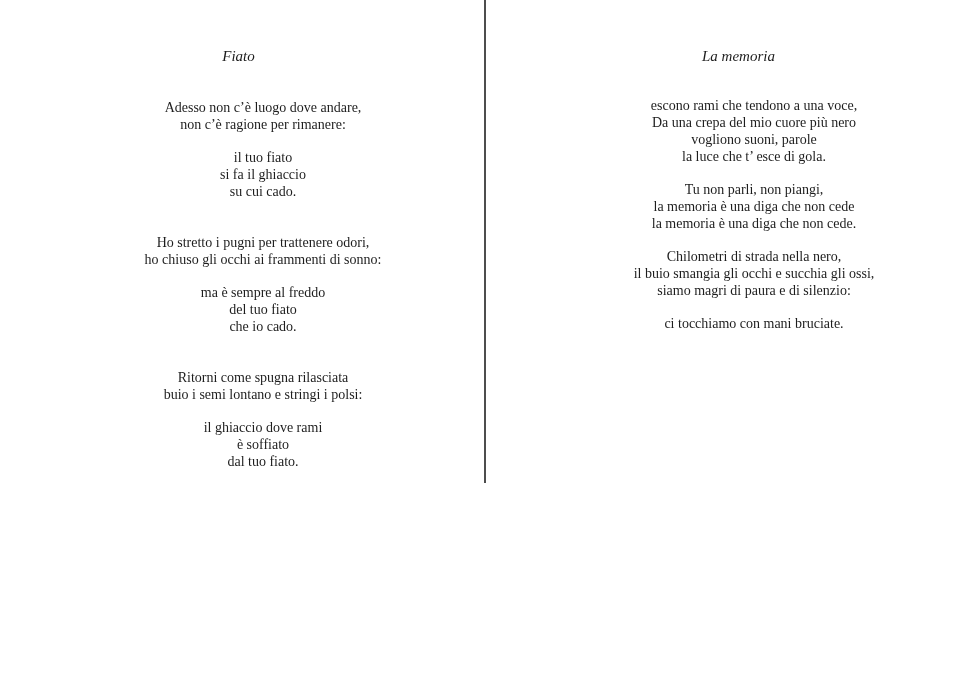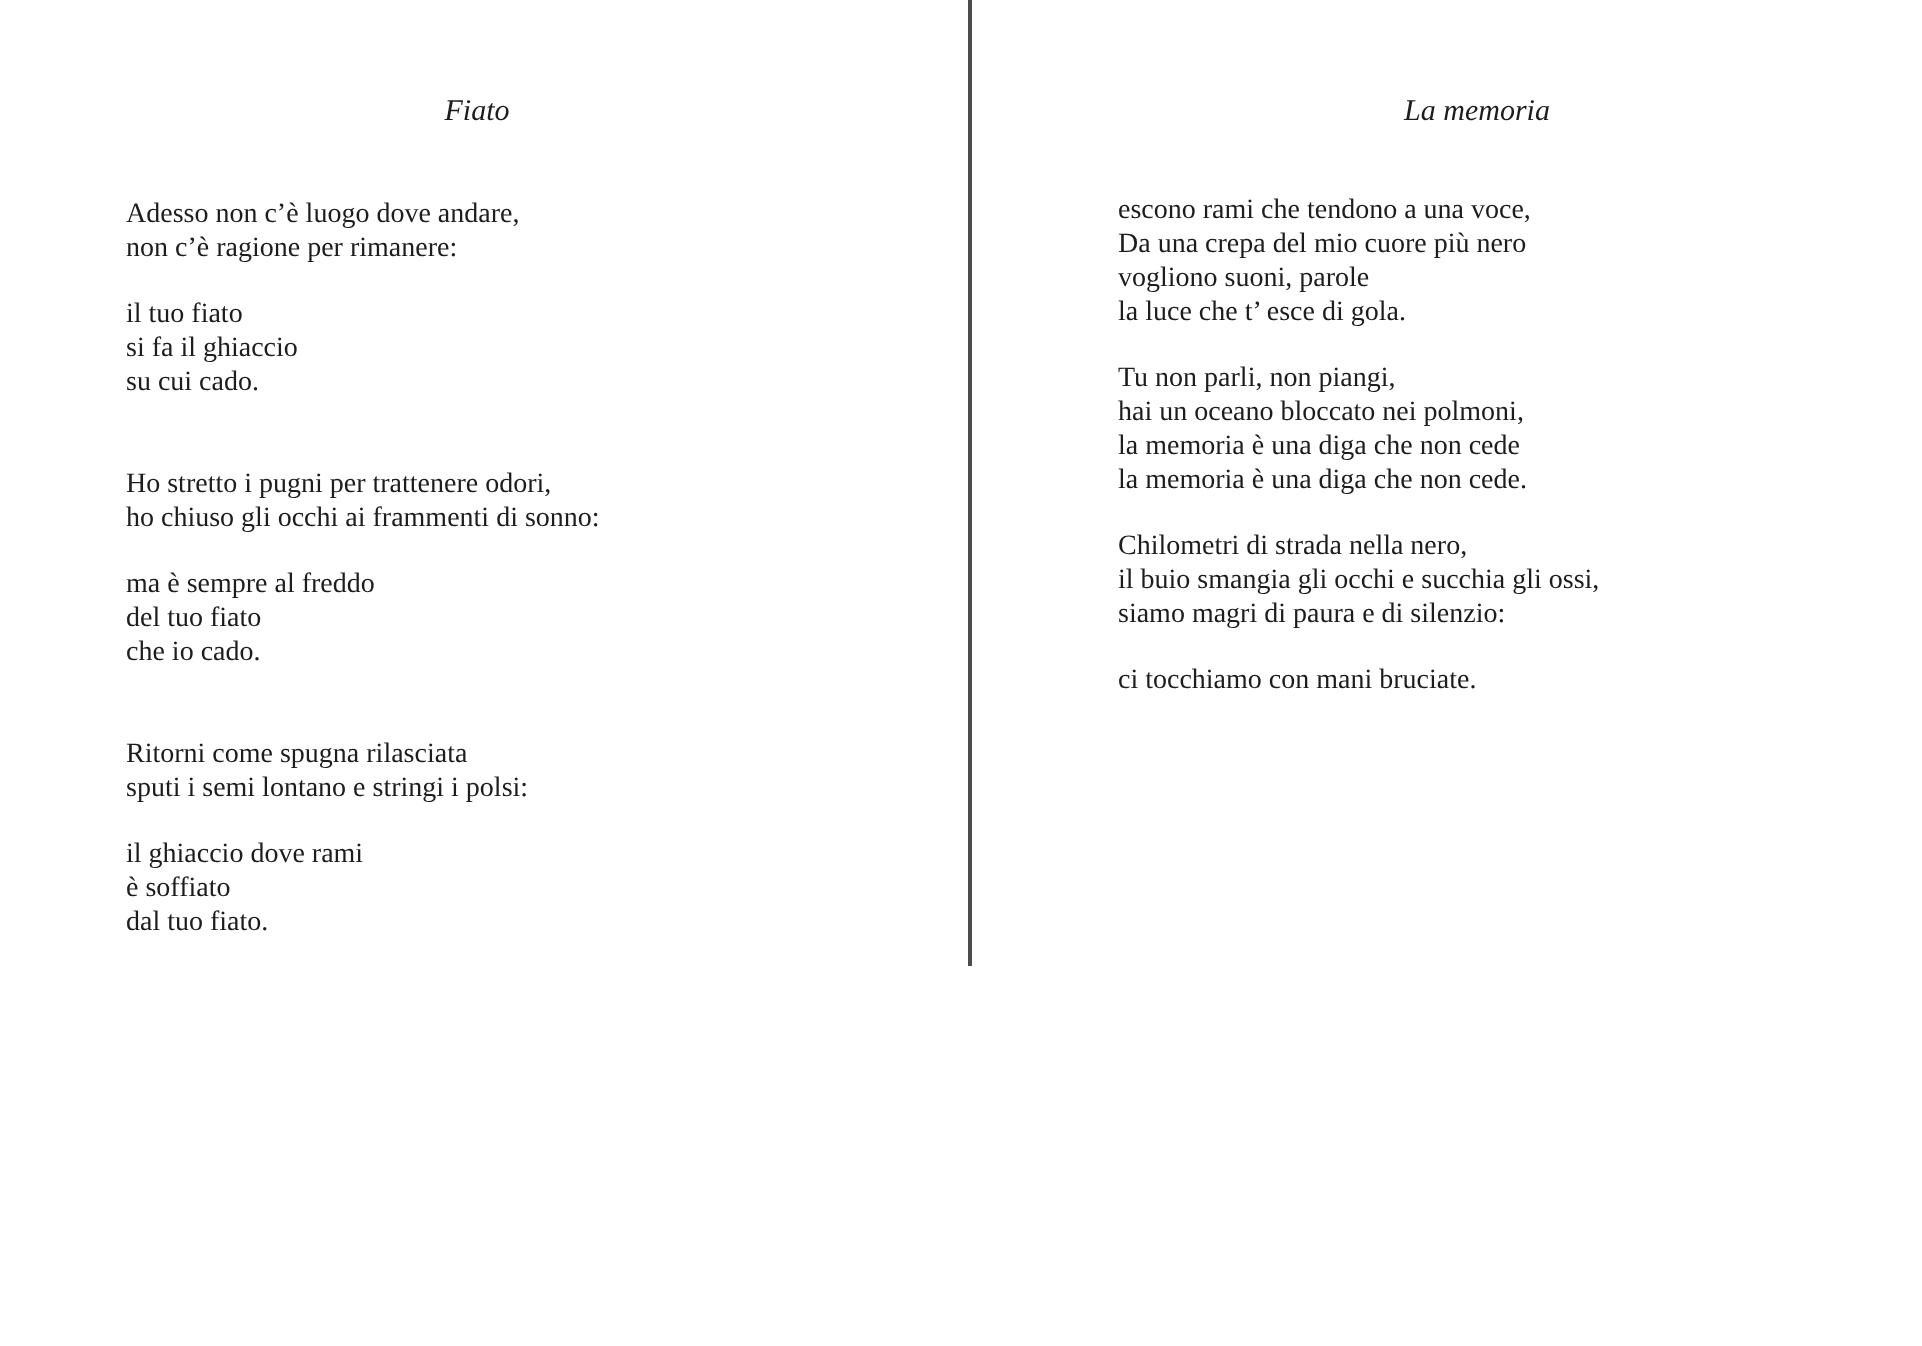--- a/index.html
+++ b/index.html
@@ -44,20 +44,21 @@
     font-size: 15px;
     line-height: 18px;
     color: var(--ink);
   }
   .page.left  .title { transform: translateX(-4px); }
   .page.right .title { transform: translateX(15px); }
   .body {
     position: absolute;
     font-size: 14px;
     line-height: 17px;
+    text-align: center;
   }
   .page.left  .body { left: 63px; top: 99px;  width: 400px; }
   .page.right .body { left: 73px; top: 97px;  width: 390px; }
   .stanza { margin-bottom: 16px; }
   .stanza.section-end { margin-bottom: 34px; }
   .line { white-space: pre; }
   .pagenum {
     position: absolute;
     font-size: 10px;
     line-height: 10px;
@@ -87,21 +88,21 @@
           <div class="line">Ho stretto i pugni per trattenere odori,</div>
           <div class="line">ho chiuso gli occhi ai frammenti di sonno:</div>
         </div>
         <div class="stanza section-end">
           <div class="line">ma è sempre al freddo</div>
           <div class="line">del tuo fiato</div>
           <div class="line">che io cado.</div>
         </div>
         <div class="stanza">
           <div class="line">Ritorni come spugna rilasciata</div>
-          <div class="line">sputi i semi lontano e stringi i polsi:</div>
+          <div class="line">buio i semi lontano e stringi i polsi:</div>
         </div>
         <div class="stanza">
           <div class="line">il ghiaccio dove rami</div>
           <div class="line">è soffiato</div>
           <div class="line">dal tuo fiato.</div>
         </div>
       </div>
     <div class="pagenum">8</div>
   </section>
 
@@ -111,21 +112,20 @@
     <h1 class="title">La memoria</h1>
     <div class="body">
         <div class="stanza">
           <div class="line">escono rami che tendono a una voce,</div>
           <div class="line">Da una crepa del mio cuore più nero</div>
           <div class="line">vogliono suoni, parole</div>
           <div class="line">la luce che t’ esce di gola.</div>
         </div>
         <div class="stanza">
           <div class="line">Tu non parli, non piangi,</div>
-          <div class="line">hai un oceano bloccato nei polmoni,</div>
           <div class="line">la memoria è una diga che non cede</div>
           <div class="line">la memoria è una diga che non cede.</div>
         </div>
         <div class="stanza">
           <div class="line">Chilometri di strada nella nero,</div>
           <div class="line">il buio smangia gli occhi e succhia gli ossi,</div>
           <div class="line">siamo magri di paura e di silenzio:</div>
         </div>
         <div class="stanza">
           <div class="line">ci tocchiamo con mani bruciate.</div>

